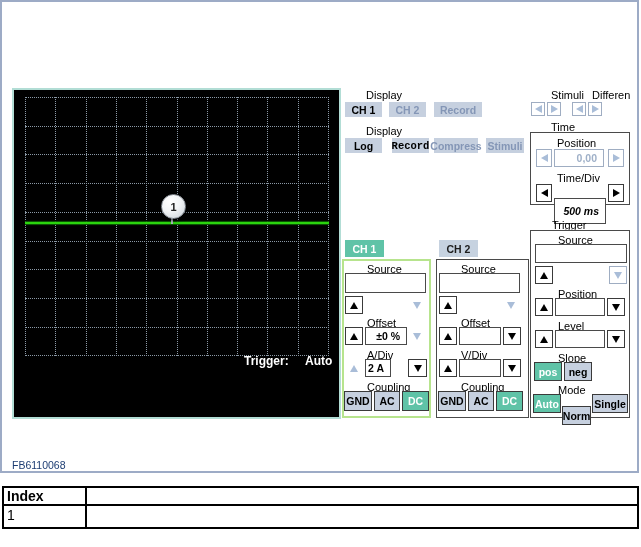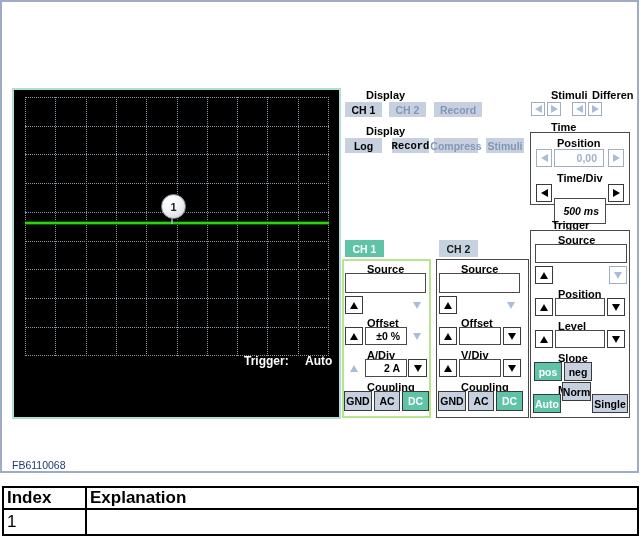--- a/index.html
+++ b/index.html
@@ -15,21 +15,21 @@
   .gh{position:absolute;left:0;right:0;height:0;border-top:1px dotted #8b99a6;}
   .trace{left:11px;top:132px;width:304px;height:2px;background:#2bd40e;box-shadow:0 1px 1px #0d5c05,0 -1px 1px #0d5c05;}
   .callout{left:147px;top:104px;width:23px;height:23px;border-radius:50%;
            background:radial-gradient(circle at 35% 28%,#ffffff 0%,#f2f4f6 45%,#c9d0d6 100%);
            border:1px solid #8a9098;box-shadow:1.5px 2px 3px rgba(0,0,0,.55);
            display:flex;align-items:center;justify-content:center;
            font-size:11px;font-weight:bold;color:#222;}
   .callout-stem{left:157px;top:127px;width:2px;height:7px;background:#aab4bc;}
   .trig-status{color:#fff;font-weight:bold;font-size:12px;}
   
-  .glabel{font-size:11px;font-weight:bold;color:#000;white-space:nowrap;padding-left:20px;}
+  .glabel{font-size:11px;font-weight:normal;color:#000;white-space:nowrap;padding-left:20px;}
   
   .fbtn{height:15px;background:#c6d0df;color:#000;font-size:10.5px;font-weight:bold;
         display:flex;align-items:center;justify-content:center;white-space:nowrap;}
   .fbtn.dim{color:#8496b6;}
   .teal{background:#5fc3a7 !important;color:#fff !important;border:none;}
   
   .sq{width:18px;height:18px;box-sizing:border-box;background:#fff;border:1px solid #3a3a3a;
       display:flex;align-items:center;justify-content:center;}
   .sq.small{width:14px;height:14px;}
   .sq.lite{border:1px solid #9fadc2;}
@@ -53,21 +53,21 @@
   .tri.up{border-left:4px solid transparent;border-right:4px solid transparent;border-bottom:7px solid #000;}
   .tri.down{border-left:4px solid transparent;border-right:4px solid transparent;border-top:7px solid #000;}
   .tri.left{border-top:4px solid transparent;border-bottom:4px solid transparent;border-right:7px solid #000;}
   .tri.right{border-top:4px solid transparent;border-bottom:4px solid transparent;border-left:7px solid #000;}
   .tri.lt.up{border-bottom-color:#a9bdd8;}
   .tri.lt.down{border-top-color:#a9bdd8;}
   .tri.lt.left{border-right-color:#a9bdd8;}
   .tri.lt.right{border-left-color:#a9bdd8;}
   .fig-label{font-size:10.5px;color:#1d3d73;}
   
-  .doc-table{left:2px;top:486px;width:633px;border:2px solid #000;background:#fff;font-size:17px;}
+  .doc-table{left:2px;top:486px;width:633px;border:2px solid #000;background:#fff;font-size:14px;}
   .doc-hrow{display:flex;border-bottom:2px solid #000;font-weight:bold;}
   .doc-row{display:flex;}
   .c-index{width:83px;border-right:2px solid #000;padding:0 3px;box-sizing:border-box;}
   .c-exp{flex:1;padding:0 3px;}
   .doc-row .c-index,.doc-row .c-exp{padding-top:1px;padding-bottom:2px;line-height:1.25;}
 </style>
 </head>
 <body>
 
 <div class="abs frame">
@@ -167,21 +167,21 @@
       <span class="tri up"></span>
     </div>
   <div class="abs field" style="left:363px;top:325px;width:42px;height:18px;">±0 %</div>
   <div class="abs sq flat" style="left:406px;top:325px;">
       <span class="tri lt down"></span>
     </div>
   <div class="abs glabel" style="left:345px;top:347px;">A/Div</div>
   <div class="abs sq flat" style="left:343px;top:357px;">
       <span class="tri lt up"></span>
     </div>
-  <div class="abs field" style="left:363px;top:357px;width:42px;height:18px;">2 A</div>
+  <div class="abs field" style="left:363px;top:357px;width:26px;height:18px;">2 A</div>
   <div class="abs sq" style="left:406px;top:357px;width:19px;">
       <span class="tri down"></span>
     </div>
   <div class="abs glabel" style="left:345px;top:379px;">Coupling</div>
   <div class="abs cbtn" style="left:342px;top:389px;width:28px;">GND</div>
   <div class="abs cbtn" style="left:372px;top:389px;width:26px;">AC</div>
   <div class="abs cbtn teal" style="left:400px;top:389px;width:27px;">DC</div>
 
   <div class="abs gbox" style="left:434px;top:257px;width:93px;height:159px;"></div>
   <div class="abs glabel" style="left:439px;top:261px;">Source</div>
@@ -237,27 +237,26 @@
     </div>
   <div class="abs field" style="left:553px;top:328px;width:50px;height:18px;"></div>
   <div class="abs sq" style="left:605px;top:328px;">
       <span class="tri down"></span>
     </div>
   <div class="abs glabel" style="left:536px;top:350px;">Slope</div>
   <div class="abs cbtn teal" style="left:532px;top:360px;width:28px;height:19px;">pos</div>
   <div class="abs cbtn" style="left:562px;top:360px;width:28px;height:19px;">neg</div>
   <div class="abs glabel" style="left:536px;top:382px;">Mode</div>
   <div class="abs cbtn teal" style="left:531px;top:392px;width:28px;height:19px;">Auto</div>
-  <div class="abs cbtn" style="left:560px;top:380px;width:29px;height:19px;">Norm</div>
+  <div class="abs cbtn" style="left:560px;top:404px;width:29px;height:19px;">Norm</div>
   <div class="abs cbtn" style="left:590px;top:392px;width:36px;height:19px;">Single</div>
 
   <div class="abs fig-label" style="left:10px;top:457px;">FB6110068</div>
 </div>
 
 <div class="abs doc-table">
   <div class="doc-hrow">
     <div class="c-index">Index</div>
-    <div class="c-exp">Explanation</div>
   </div>
   <div class="doc-row">
     <div class="c-index">1</div>
   </div>
 </div>
 
 </body></html>

